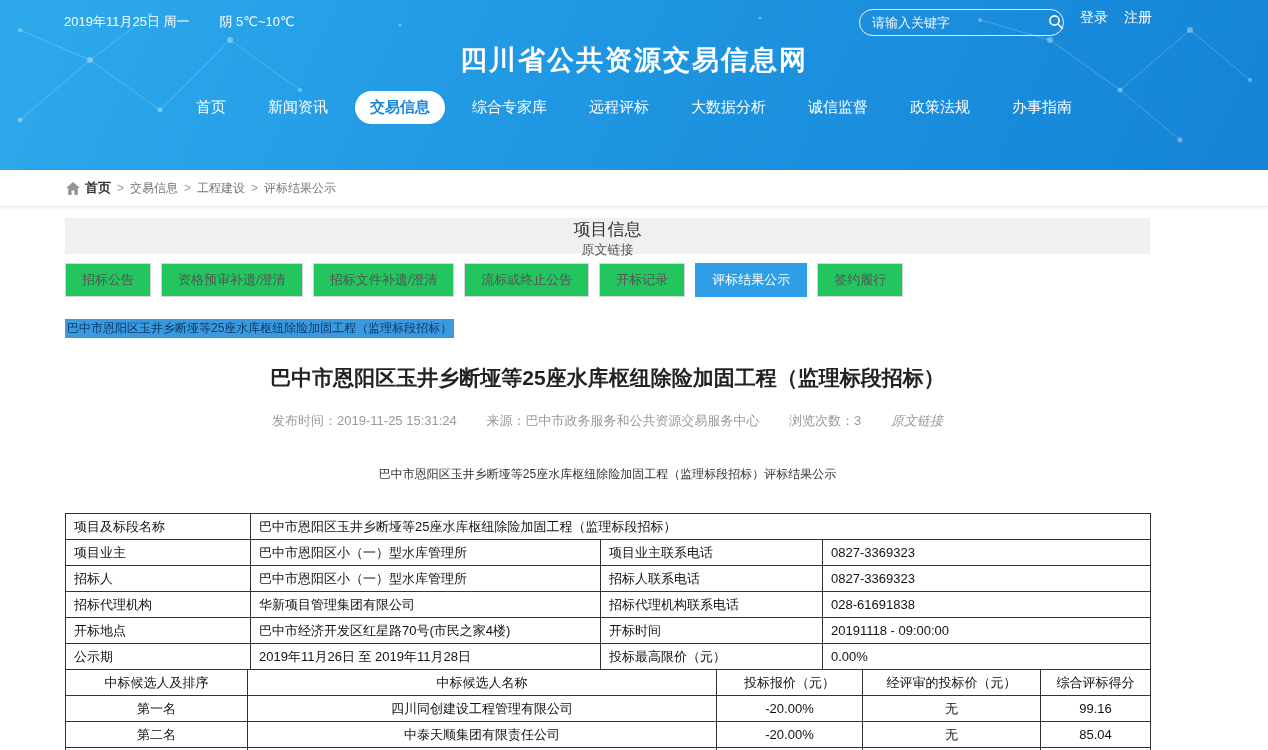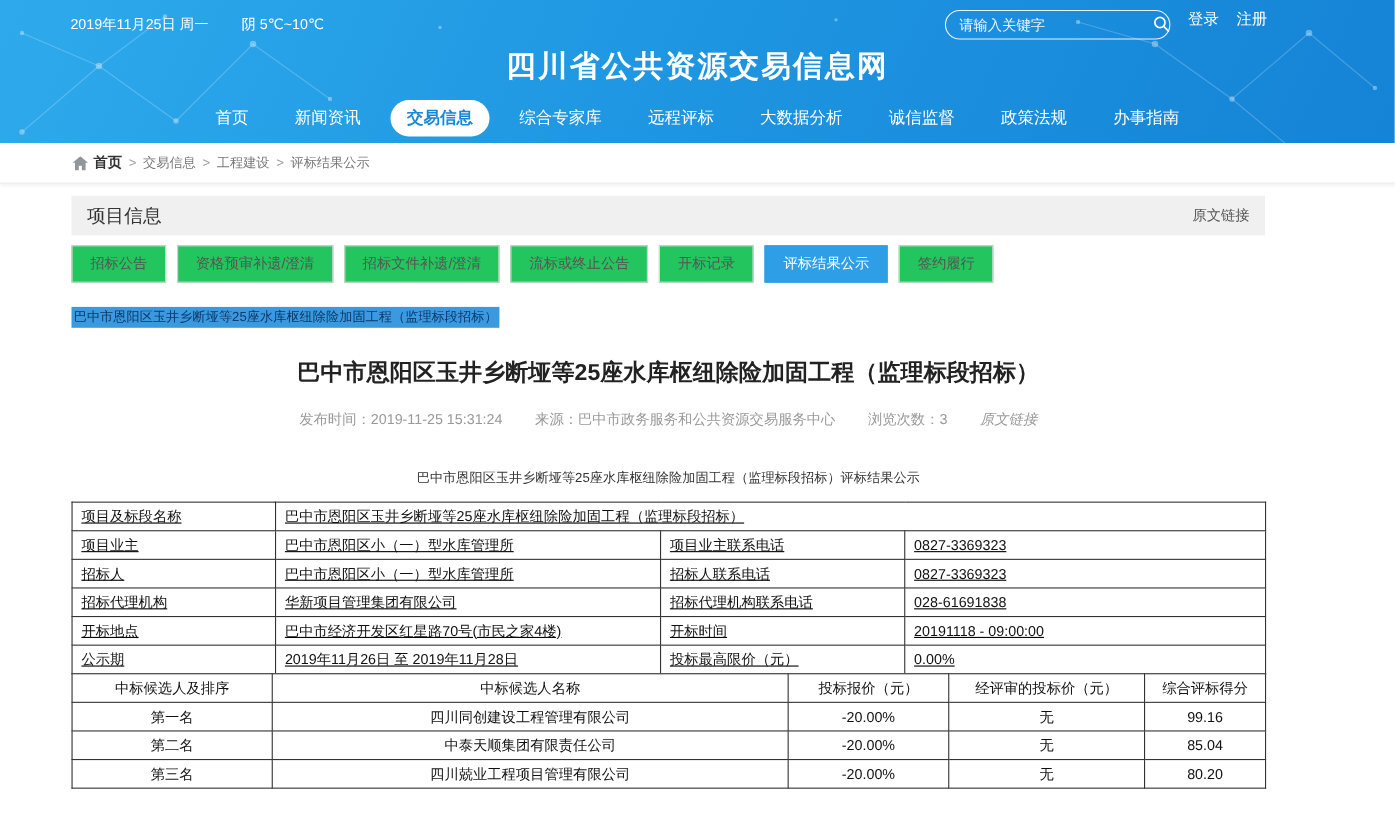--- a/index.html
+++ b/index.html
@@ -1,21 +1,21 @@
 <!DOCTYPE html>
 <html><head>
 <meta charset="utf-8">
 <style>
   * { margin:0; padding:0; box-sizing:border-box; }
   html, body { width:1268px; height:750px; overflow:hidden; background:#fff;
     font-family:"Liberation Sans","DejaVu Sans",sans-serif; }
   .page { position:relative; width:1268px; height:750px; overflow:hidden; }
 
   
-  .hero { position:relative; height:130px; color:#fff;
+  .hero { position:relative; height:170px; color:#fff;
     background:linear-gradient(115deg,#2eaaec 0%,#1f97e2 45%,#1583d6 100%); }
   .hero-decor { position:absolute; top:0; left:0; pointer-events:none; }
   .topbar { position:relative; z-index:2; height:38px; display:flex;
     justify-content:space-between; align-items:center; padding:6px 116px 0 64px; }
   .topbar-left { display:flex; gap:30px; font-size:13px; }
   .topbar-right { display:flex; align-items:flex-start; gap:16px; }
   .search-pill { display:flex; align-items:center; width:205px; height:27px;
     border:1px solid rgba(255,255,255,.9); border-radius:14px; padding:0 9px 0 12px; }
   .search-pill input { flex:1; background:transparent; border:none; outline:none;
     color:#fff; font-size:13px; font-family:inherit; }
@@ -36,42 +36,42 @@
     box-shadow:0 2px 3px rgba(0,0,0,.05); display:flex; align-items:center;
     padding-left:66px; font-size:12px; color:#888; }
   .crumb-home { display:flex; align-items:center; gap:5px; cursor:pointer; }
   .crumb-home-label { color:#333; font-size:13px; font-weight:bold; }
   .crumb-sep { margin:0 6px; color:#999; }
   .crumb-link { color:#777; cursor:pointer; }
 
   
   .content { width:1085px; margin:11px 0 0 65px; }
   .section-bar { height:36px; background:#f0f0f0; display:flex; align-items:center;
-    justify-content:space-between; padding:0 14px; }
+    justify-content:space-between; padding:0 14px;flex-direction:column; }
   .section-title { font-size:17px; color:#333; }
   .more-link { font-size:13px; color:#555; cursor:pointer; }
 
   .tabs { display:flex; margin-top:9px; }
   .tab { background:#22c55e; border:1px solid #d6d6d6; color:#555; font-size:13px;
     padding:7px 16px; margin-right:10px; cursor:pointer; white-space:nowrap; }
   .tab.active { background:#2e9fe6; border-color:#2e9fe6; color:#fff; }
 
   .selected-link { display:inline-block; margin-top:22px; font-size:12px;
     background:#3b99e0; color:#0a3a68; padding:1px 2px; cursor:pointer; }
 
   .article-title { text-align:center; font-size:21px; font-weight:bold; color:#222;
     margin-top:26px; }
   .meta { text-align:center; font-size:13px; color:#999; margin-top:20px; }
   .meta span { margin:0 13px; }
   .meta .orig-link { cursor:pointer;font-style:italic; }
   .article-sub { text-align:center; font-size:12px; color:#333; margin-top:36px; }
 
   
   table { border-collapse:collapse; width:1085px; table-layout:fixed; background:#fff; }
-  .info-table { margin-top:13px;text-decoration:underline; }
+  .info-table { margin-top:30px; }
   td, th { border:1px solid #333; font-size:13px; color:#111; font-weight:normal;
     padding:3px 8px; height:26px; overflow:hidden; white-space:nowrap; }
   .info-table td { text-align:left; }
   .cand-table { margin-top:-1px; }
   .cand-table th, .cand-table td { text-align:center; }
 </style>
 </head>
 <body>
 
 <div class="page">

